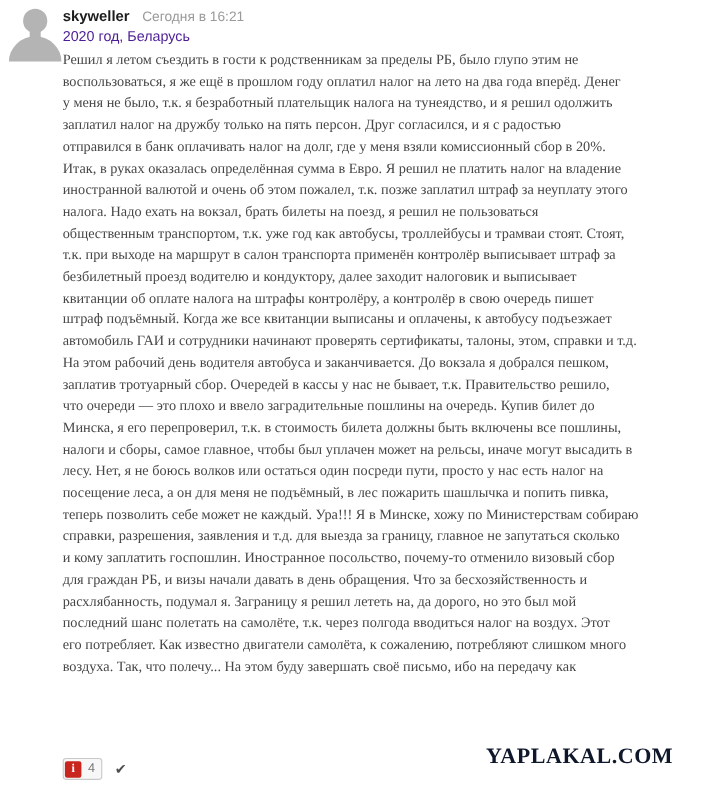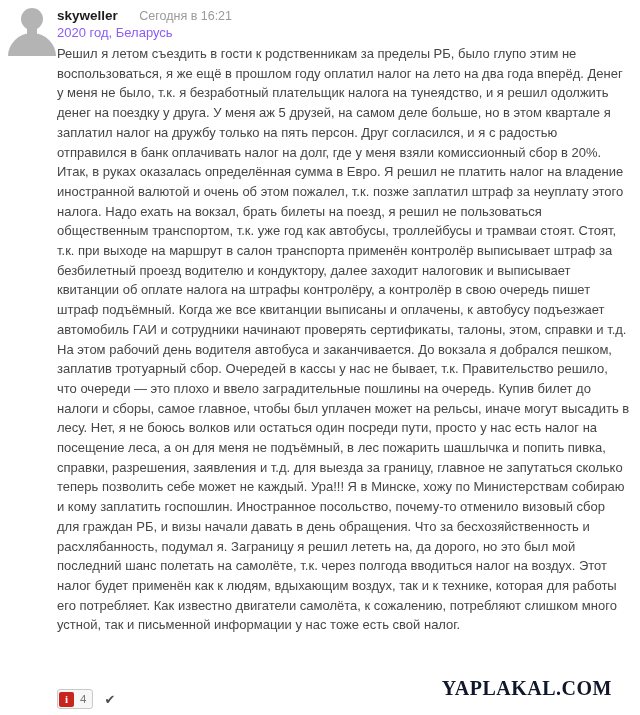--- a/index.html
+++ b/index.html
@@ -28,29 +28,29 @@
     border-radius:55% 55% 0 0 / 100% 100% 0 0;
     background:#b4b4b4;
   }
   .post-header {
     position:absolute; left:57px; top:6px; white-space:nowrap;
   }
   .author {
     font-size:13.5px; font-weight:bold; color:#1c1c1c; cursor:pointer;text-align:center;
   }
   .timestamp {
-    font-size:12.5px; color:#9a9a9a; margin-left:17px;
+    font-size:12.5px; color:#9a9a9a; margin-left:7px;
   }
   .intro-line {
     position:absolute; left:57px; top:25px;
-    font-size:13px; color:#8b5cf6;
+    font-size:13px; color:#4c1d95;
   }
   .post-body {
     position:absolute; left:57px; top:44px; width:583px;
-    font-size:13px; color:#464646;
+    font-size:13px; color:#464646;font-family:Liberation Serif, serif;
   }
   .body-line { line-height:19.7px; }
   .post-footer {
     position:absolute; left:57px; top:689px;
     display:flex; align-items:center;
   }
   .rating-box {
     display:inline-flex; align-items:center;
     border:1px solid #c9c9c9; border-radius:3px;
     background:#f7f7f7; padding:1px; height:16px; cursor:pointer;
@@ -85,47 +85,46 @@
   <span class="author">skyweller</span>
   <span class="timestamp">Сегодня в 16:21</span>
 </div>
 
 <div class="intro-line">2020 год, Беларусь</div>
 
 <div class="post-body">
     <div class="body-line">Решил я летом съездить в гости к родственникам за пределы РБ, было глупо этим не</div>
     <div class="body-line">воспользоваться, я же ещё в прошлом году оплатил налог на лето на два года вперёд. Денег</div>
     <div class="body-line">у меня не было, т.к. я безработный плательщик налога на тунеядство, и я решил одолжить</div>
-    <div class="body-line">денег на поездку у друга. У меня аж 5 друзей, на самом деле больше, но в этом квартале я</div>
     <div class="body-line">заплатил налог на дружбу только на пять персон. Друг согласился, и я с радостью</div>
     <div class="body-line">отправился в банк оплачивать налог на долг, где у меня взяли комиссионный сбор в 20%.</div>
     <div class="body-line">Итак, в руках оказалась определённая сумма в Евро. Я решил не платить налог на владение</div>
     <div class="body-line">иностранной валютой и очень об этом пожалел, т.к. позже заплатил штраф за неуплату этого</div>
     <div class="body-line">налога. Надо ехать на вокзал, брать билеты на поезд, я решил не пользоваться</div>
     <div class="body-line">общественным транспортом, т.к. уже год как автобусы, троллейбусы и трамваи стоят. Стоят,</div>
     <div class="body-line">т.к. при выходе на маршрут в салон транспорта применён контролёр выписывает штраф за</div>
     <div class="body-line">безбилетный проезд водителю и кондуктору, далее заходит налоговик и выписывает</div>
     <div class="body-line">квитанции об оплате налога на штрафы контролёру, а контролёр в свою очередь пишет</div>
     <div class="body-line">штраф подъёмный. Когда же все квитанции выписаны и оплачены, к автобусу подъезжает</div>
     <div class="body-line">автомобиль ГАИ и сотрудники начинают проверять сертификаты, талоны, этом, справки и т.д.</div>
     <div class="body-line">На этом рабочий день водителя автобуса и заканчивается. До вокзала я добрался пешком,</div>
     <div class="body-line">заплатив тротуарный сбор. Очередей в кассы у нас не бывает, т.к. Правительство решило,</div>
     <div class="body-line">что очереди — это плохо и ввело заградительные пошлины на очередь. Купив билет до</div>
+    <div class="body-line">Минска, я его перепроверил, т.к. в стоимость билета должны быть включены все пошлины,</div>
     <div class="body-line">налоги и сборы, самое главное, чтобы был уплачен может на рельсы, иначе могут высадить в</div>
     <div class="body-line">лесу. Нет, я не боюсь волков или остаться один посреди пути, просто у нас есть налог на</div>
     <div class="body-line">посещение леса, а он для меня не подъёмный, в лес пожарить шашлычка и попить пивка,</div>
+    <div class="body-line">теперь позволить себе может не каждый. Ура!!! Я в Минске, хожу по Министерствам собираю</div>
     <div class="body-line">справки, разрешения, заявления и т.д. для выезда за границу, главное не запутаться сколько</div>
-    <div class="body-line">теперь позволить себе может не каждый. Ура!!! Я в Минске, хожу по Министерствам собираю</div>
     <div class="body-line">и кому заплатить госпошлин. Иностранное посольство, почему-то отменило визовый сбор</div>
     <div class="body-line">для граждан РБ, и визы начали давать в день обращения. Что за бесхозяйственность и</div>
     <div class="body-line">расхлябанность, подумал я. Заграницу я решил лететь на, да дорого, но это был мой</div>
     <div class="body-line">последний шанс полетать на самолёте, т.к. через полгода вводиться налог на воздух. Этот</div>
-    <div class="body-line">налог будет применён как к людям, вдыхающим воздух, так и к технике, которая для работы</div>
     <div class="body-line">его потребляет. Как известно двигатели самолёта, к сожалению, потребляют слишком много</div>
-    <div class="body-line">устной, так и письменной информации у нас тоже есть свой налог.</div>
+    <div class="body-line">воздуха. Так, что полечу... На этом буду завершать своё письмо, ибо на передачу как</div>
   </div>
 
 <div class="post-footer">
   <span class="rating-box">
     <span class="info-icon">i</span>
     <span class="rating-count">4</span>
   </span>
   <span class="check-icon">✔</span>
 </div>
 

